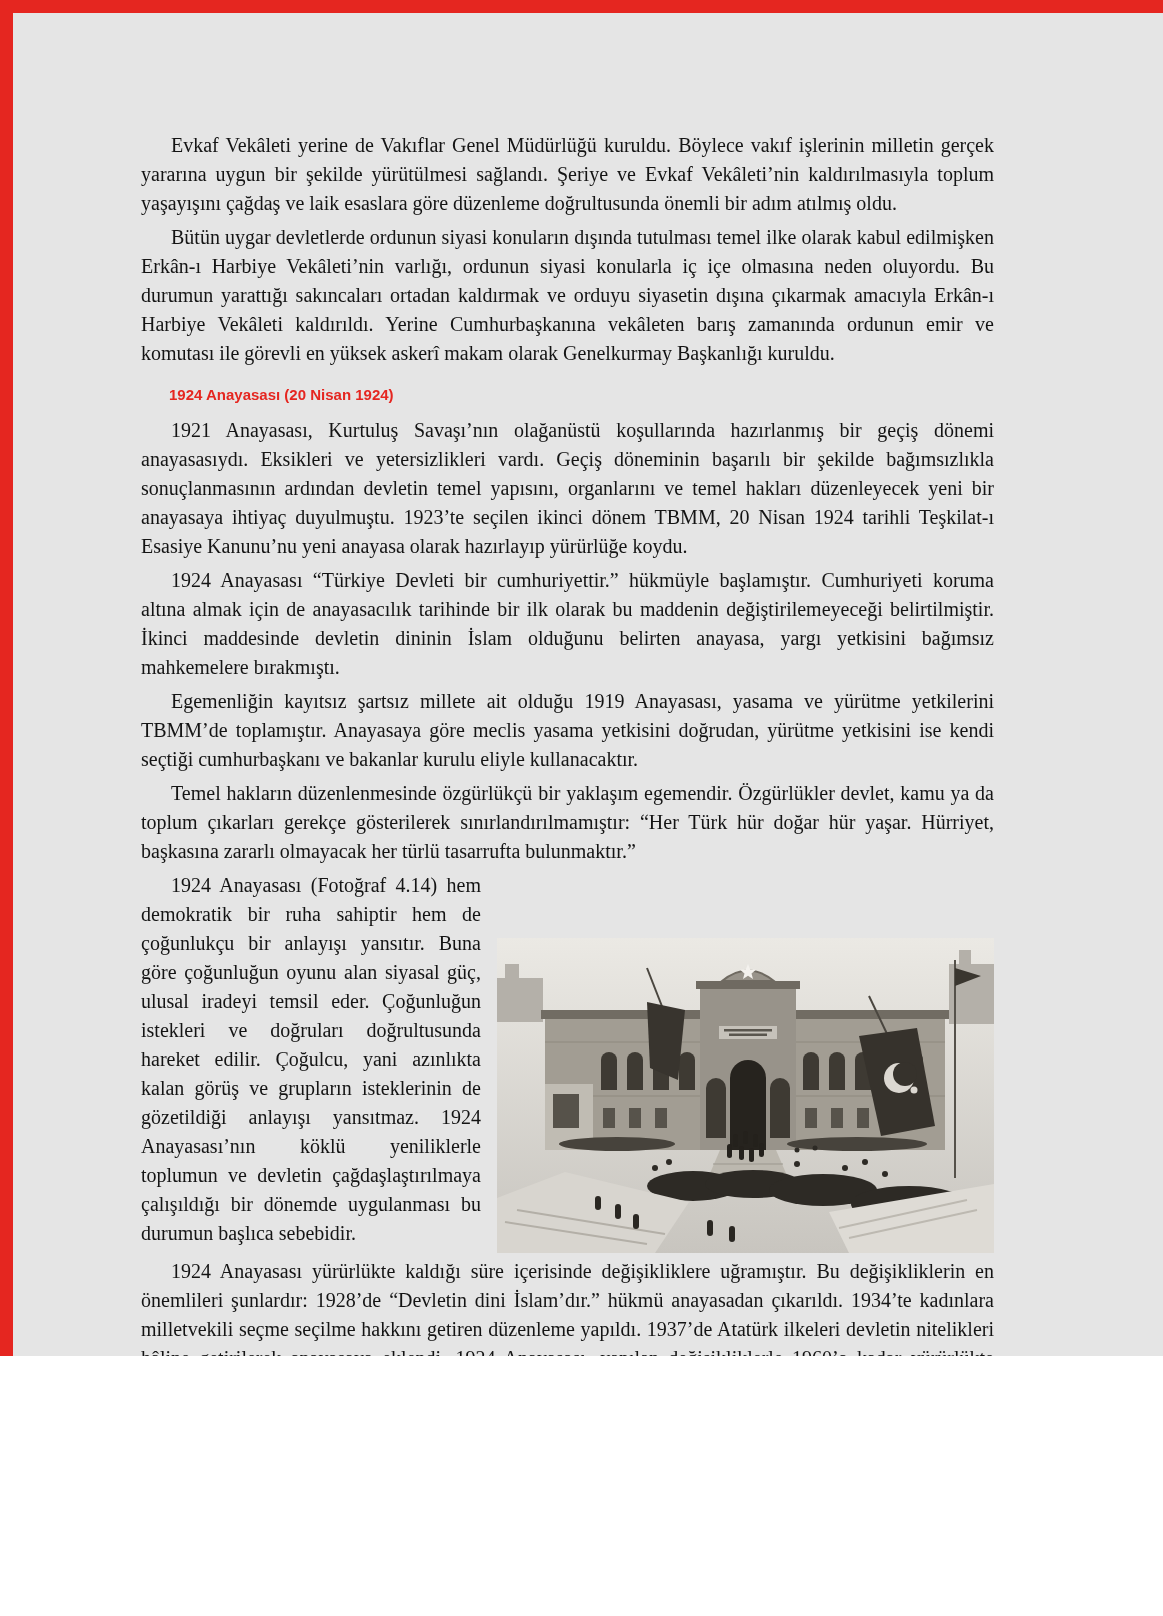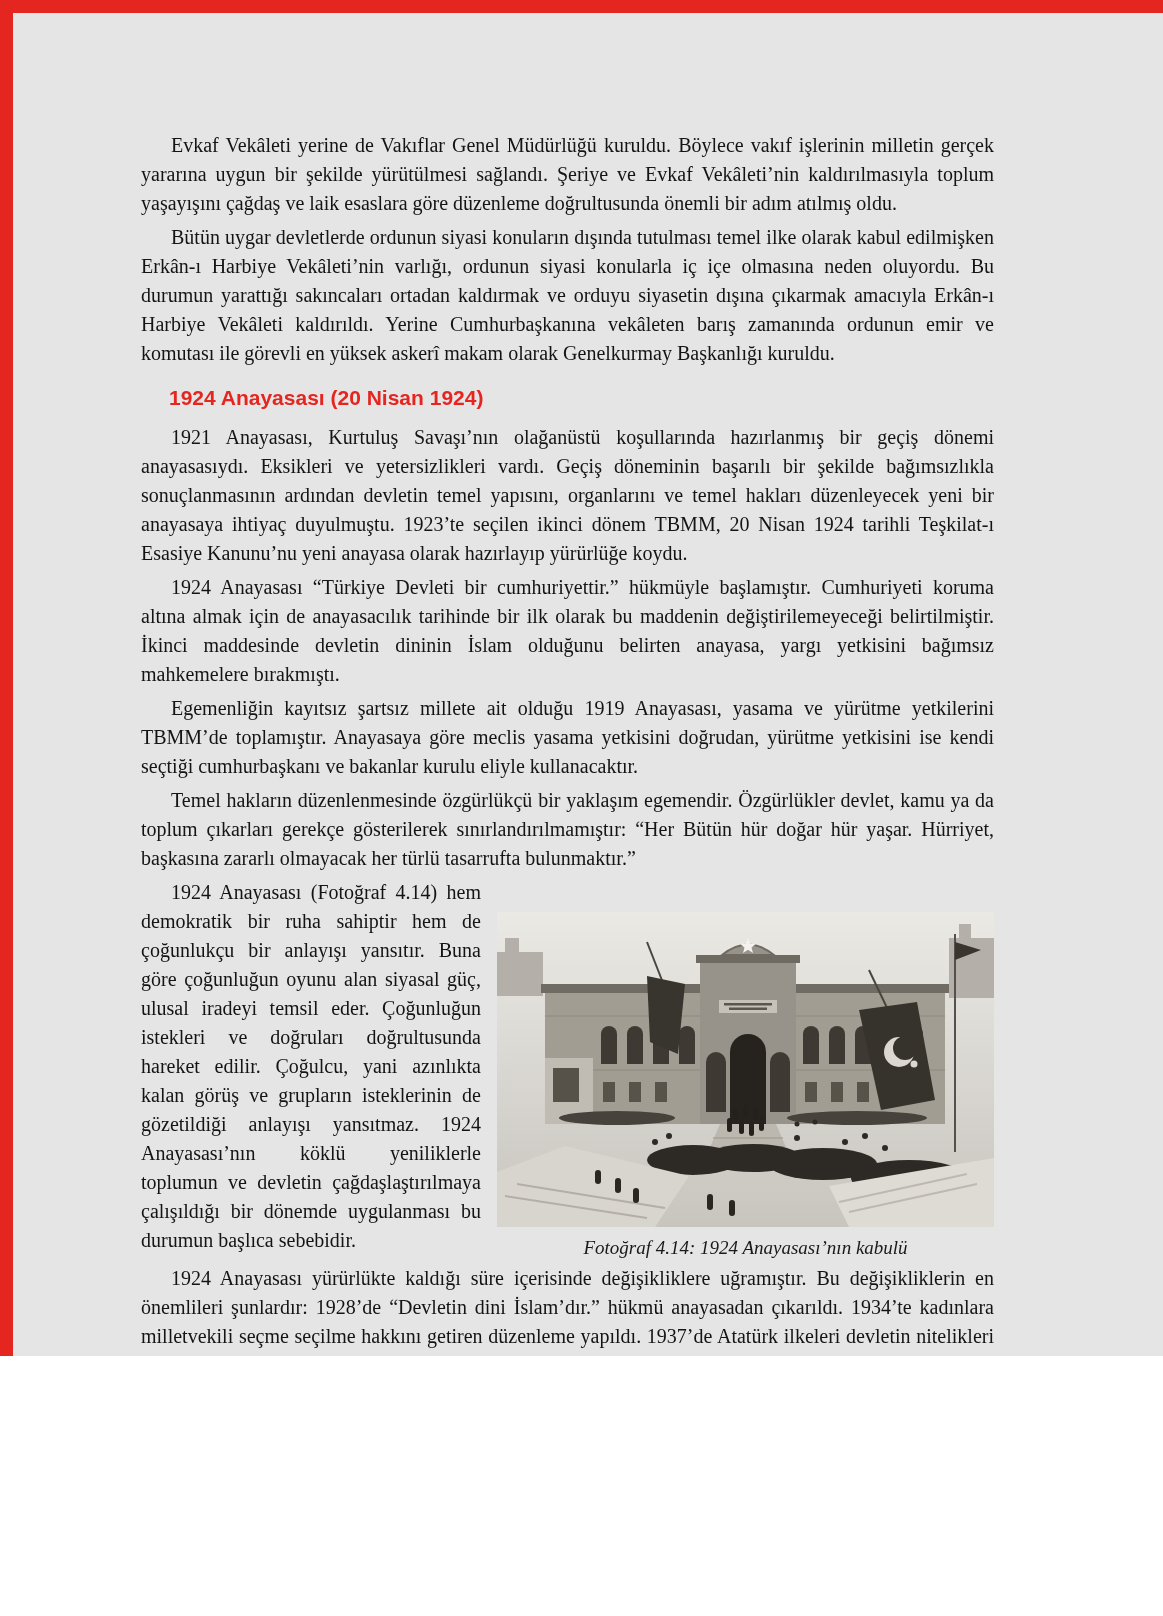--- a/index.html
+++ b/index.html
@@ -36,21 +36,21 @@
   p.body {
     margin: 0 0 5px 0;
     font-size: 20px;
     line-height: 29px;
     text-align: justify;
     text-indent: 30px;
   }
 
   .section-heading {
     font-family: "Liberation Sans", sans-serif;
-    font-size: 21px;
+    font-size: 15px;
     font-weight: bold;
     color: #e52620;
     margin: 18px 0 13px 28px;
   }
 
   .figure-row {
     display: flex;
     align-items: flex-end;
     margin: 0 0 4px 0;
   }
@@ -99,21 +99,21 @@
   <div class="content">
 
     <p class="body">Evkaf Vekâleti yerine de Vakıflar Genel Müdürlüğü kuruldu. Böylece vakıf işlerinin milletin gerçek yararına uygun bir şekilde yürütülmesi sağlandı. Şeriye ve Evkaf Vekâleti’nin kaldırılmasıyla toplum yaşayışını çağdaş ve laik esaslara göre düzenleme doğrultusunda önemli bir adım atılmış oldu.</p>
     <p class="body">Bütün uygar devletlerde ordunun siyasi konuların dışında tutulması temel ilke olarak kabul edilmişken Erkân-ı Harbiye Vekâleti’nin varlığı, ordunun siyasi konularla iç içe olmasına neden oluyordu. Bu durumun yarattığı sakıncaları ortadan kaldırmak ve orduyu siyasetin dışına çıkarmak amacıyla Erkân-ı Harbiye Vekâleti kaldırıldı. Yerine Cumhurbaşkanına vekâleten barış zamanında ordunun emir ve komutası ile görevli en yüksek askerî makam olarak Genelkurmay Başkanlığı kuruldu.</p>
 
     <h2 class="section-heading">1924 Anayasası (20 Nisan 1924)</h2>
 
     <p class="body">1921 Anayasası, Kurtuluş Savaşı’nın olağanüstü koşullarında hazırlanmış bir geçiş dönemi anayasasıydı. Eksikleri ve yetersizlikleri vardı. Geçiş döneminin başarılı bir şekilde bağımsızlıkla sonuçlanmasının ardından devletin temel yapısını, organlarını ve temel hakları düzenleyecek yeni bir anayasaya ihtiyaç duyulmuştu. 1923’te seçilen ikinci dönem TBMM, 20 Nisan 1924 tarihli Teşkilat-ı Esasiye Kanunu’nu yeni anayasa olarak hazırlayıp yürürlüğe koydu.</p>
     <p class="body">1924 Anayasası “Türkiye Devleti bir cumhuriyettir.” hükmüyle başlamıştır. Cumhuriyeti koruma altına almak için de anayasacılık tarihinde bir ilk olarak bu maddenin değiştirilemeyeceği belirtilmiştir. İkinci maddesinde devletin dininin İslam olduğunu belirten anayasa, yargı yetkisini bağımsız mahkemelere bırakmıştı.</p>
     <p class="body">Egemenliğin kayıtsız şartsız millete ait olduğu 1919 Anayasası, yasama ve yürütme yetkilerini TBMM’de toplamıştır. Anayasaya göre meclis yasama yetkisini doğrudan, yürütme yetkisini ise kendi seçtiği cumhurbaşkanı ve bakanlar kurulu eliyle kullanacaktır.</p>
-    <p class="body">Temel hakların düzenlenmesinde özgürlükçü bir yaklaşım egemendir. Özgürlükler devlet, kamu ya da toplum çıkarları gerekçe gösterilerek sınırlandırılmamıştır: “Her Bütün hür doğar hür yaşar. Hürriyet, başkasına zararlı olmayacak her türlü tasarrufta bulunmaktır.”</p>
+    <p class="body">Temel hakların düzenlenmesinde özgürlükçü bir yaklaşım egemendir. Özgürlükler devlet, kamu ya da toplum çıkarları gerekçe gösterilerek sınırlandırılmamıştır: “Her Türk hür doğar hür yaşar. Hürriyet, başkasına zararlı olmayacak her türlü tasarrufta bulunmaktır.”</p>
 
     <div class="figure-row">
       <p class="body left-col">1924 Anayasası (Fotoğraf 4.14) hem demokratik bir ruha sahiptir hem de çoğunlukçu bir anlayışı yansıtır. Buna göre çoğunluğun oyunu alan siyasal güç, ulusal iradeyi temsil eder. Çoğunluğun istekleri ve doğruları doğrultusunda hareket edilir. Çoğulcu, yani azınlıkta kalan görüş ve grupların isteklerinin de gözetildiği anlayışı yansıtmaz. 1924 Anayasası’nın köklü yeniliklerle toplumun ve devletin çağdaşlaştırılmaya çalışıldığı bir dönemde uygulanması bu durumun başlıca sebebidir.</p>
 
       <figure class="photo-figure" style="margin-top:3px; margin-bottom:0;">
         <svg viewBox="0 0 497 315" role="img">
           <defs>
             <linearGradient id="sky" x1="0" x2="0" y1="0" y2="1">
               <stop offset="0" stop-color="#ebe9e4"></stop>
               <stop offset="1" stop-color="#c8c5bf"></stop>
@@ -227,21 +227,20 @@
             <line x1="342" y1="290" x2="470" y2="262" stroke="#bdb9b1" stroke-width="2"></line>
             <g fill="#2a2722">
               <rect x="118" y="266" width="6" height="15" rx="3"></rect>
               <rect x="136" y="276" width="6" height="15" rx="3"></rect>
               <rect x="98" y="258" width="6" height="14" rx="3"></rect>
               <rect x="210" y="282" width="6" height="16" rx="3"></rect>
               <rect x="232" y="288" width="6" height="16" rx="3"></rect>
             </g>
           </g>
         </svg>
-        <figcaption>Fotoğraf 4.14: 1924 Anayasası’nın kabulü</figcaption>
       </figure>
     </div>
 
     <p class="body final">1924 Anayasası yürürlükte kaldığı süre içerisinde değişikliklere uğramıştır. Bu değişikliklerin en önemlileri şunlardır: 1928’de “Devletin dini İslam’dır.” hükmü anayasadan çıkarıldı. 1934’te kadınlara milletvekili seçme seçilme hakkını getiren düzenleme yapıldı. 1937’de Atatürk ilkeleri devletin nitelikleri hâline getirilerek anayasaya eklendi. 1924 Anayasası, yapılan değişikliklerle 1960’a kadar yürürlükte kalmıştır.</p>
 
   </div>
 
   <div class="page-number">125</div>
 
 </div>

